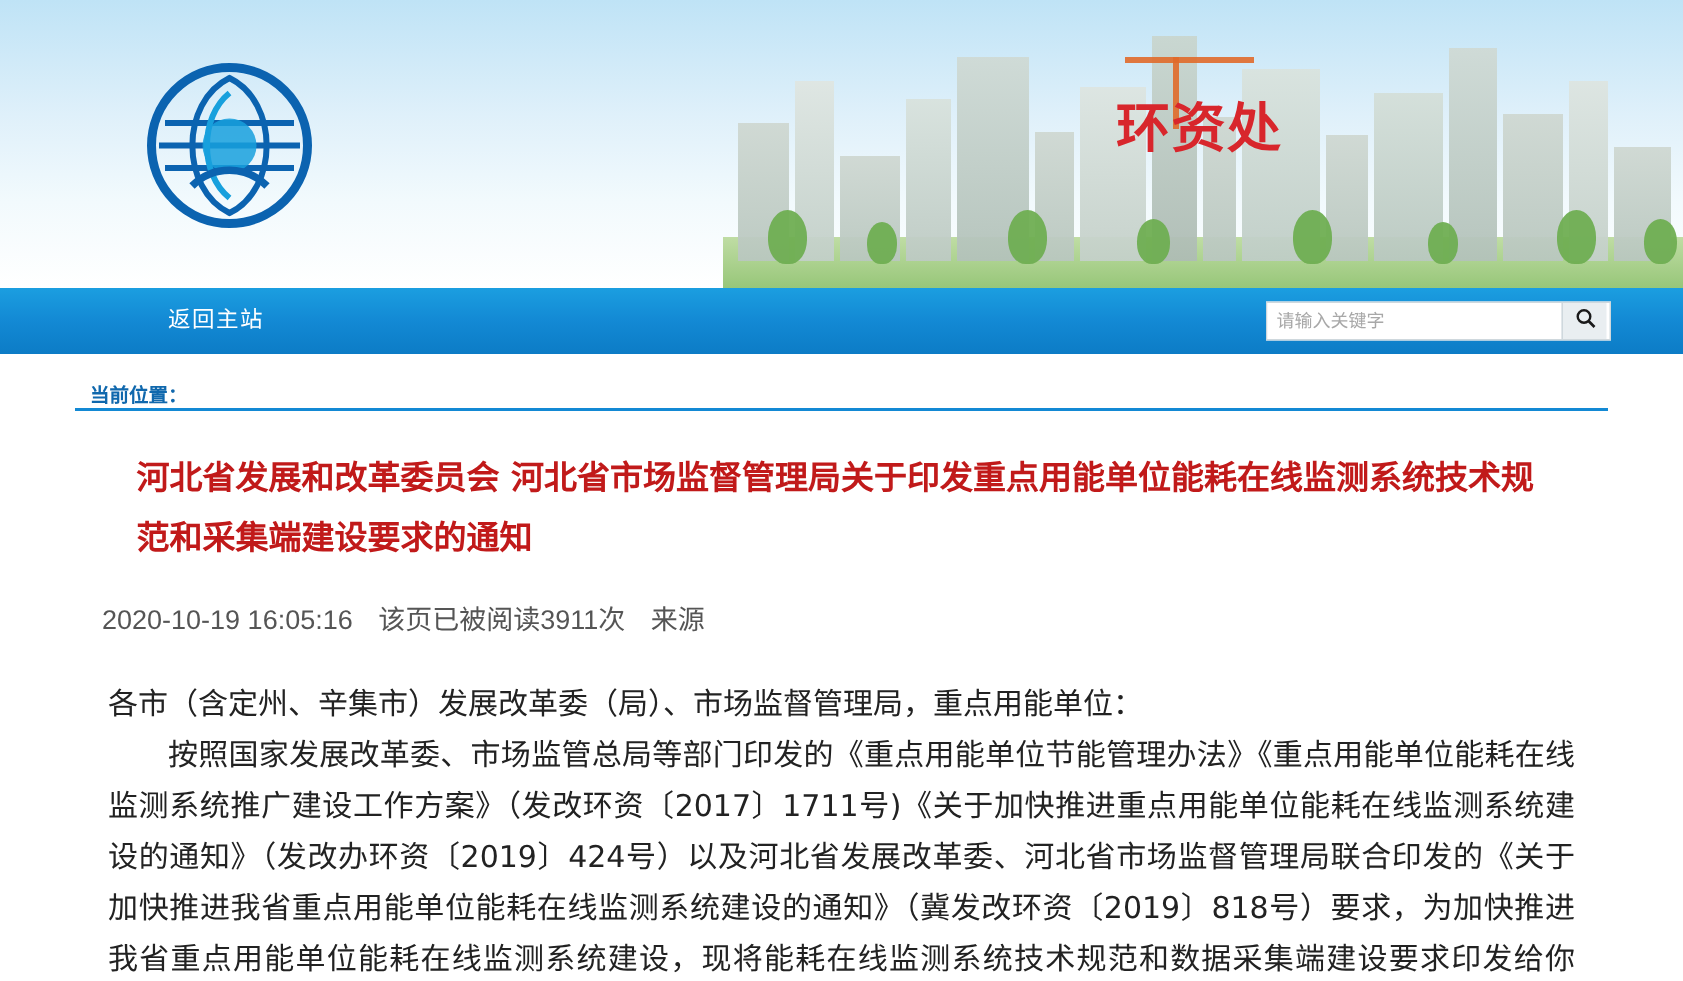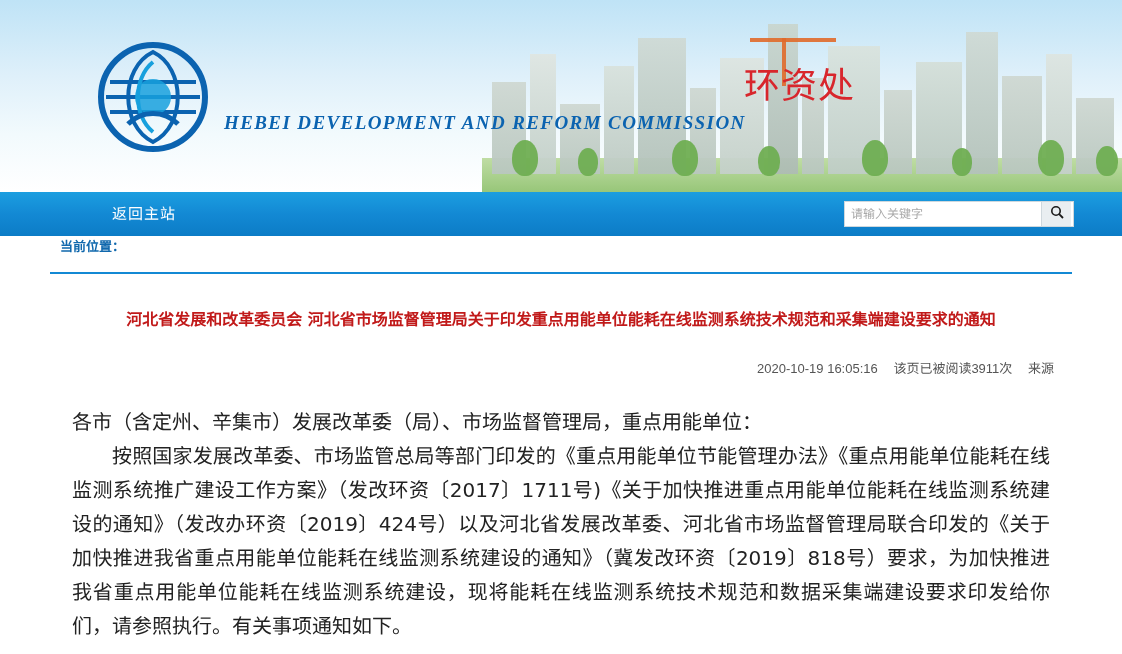--- a/index.html
+++ b/index.html
@@ -58,21 +58,21 @@
     font-size: 44px;
     font-weight: bold;
     letter-spacing: 2px;
     text-shadow: 0 1px 0 #ffffff;
     font-family: "DejaVu Sans", "Liberation Sans", sans-serif;
   }
   .banner-title-sub {
     position: absolute; left: 744px; top: 56px;
     color: #d8262c;
     font-size: 36px;
-    font-weight: normal;
+    font-weight: bold;
     letter-spacing: 1px;
     font-family: "DejaVu Sans", "Liberation Sans", sans-serif;
   }
   .banner-en {
     position: absolute; left: 224px; top: 112px;
     color: #0b63b0;
     font-size: 19px;
     font-style: italic;
     font-weight: bold;
     letter-spacing: 1.4px;
@@ -122,42 +122,41 @@
   }
 
   .crumbbar {
     position: relative;
     height: 38px;
     border-bottom: 2px solid #1389d4;
     background: #ffffff;
   }
   .crumb-inner {
     position: absolute; left: 10px; top: 0; height: 36px;
-    display: flex; align-items: flex-start; gap: 8px;
+    display: flex; align-items: flex-end; gap: 8px;
     font-size: 13px;
   }
   .crumb-label { color: #1068ad; font-weight: bold; }
   .crumb-path { color: #444; }
 
   .article { padding: 26px 12px 0 12px; }
   .article h1 {
     margin: 0 auto;
     width: 940px;
-    text-align: center;
     color: #c11a1a;
-    font-size: 16px;
+    font-size: 22px;
     line-height: 40px;
     font-weight: bold;
     font-family: "DejaVu Sans", "Liberation Sans", sans-serif;
   }
   .meta {
     margin-top: 18px;
-    text-align: right;
+    text-align: left;
     color: #555;
-    font-size: 13px;
+    font-size: 18px;
   }
   .meta span { margin: 0 6px; }
 
   .body-text {
     margin-top: 28px;
     padding: 0 10px;
     color: #222;
     font-size: 20px;
     line-height: 34px;
     text-align: justify;
@@ -210,21 +209,20 @@
       <circle cx="55" cy="55" r="52" fill="none" stroke="#0b63b0" stroke-width="6"></circle>
       <path d="M55 10 C22 26 22 84 55 100 C88 84 88 26 55 10 Z" fill="none" stroke="#0b63b0" stroke-width="4"></path>
       <path d="M12 40 H98 M8 55 H102 M12 70 H98" stroke="#0b63b0" stroke-width="4" fill="none"></path>
       <path d="M55 20 C35 36 35 74 55 90" fill="none" stroke="#17a0dd" stroke-width="4"></path>
       <circle cx="55" cy="55" r="18" fill="#17a0dd" opacity="0.85"></circle>
       <path d="M30 82 C44 68 66 68 80 82" fill="none" stroke="#0b63b0" stroke-width="5"></path>
     </svg>
   </div>
 
   <div class="banner-title-sub">环资处</div>
-  <div class="banner-en">HEBEI DEVELOPMENT AND REFORM COMMISSION</div>
 </div>
 
 <div class="navbar">
   <div class="nav-home">返回主站</div>
 
   <div class="search-box">
     <input type="text" placeholder="请输入关键字" style="">
     <div class="search-btn">
       <span>
         <svg width="14" height="14" viewBox="0 0 14 14" aria-hidden="true">

